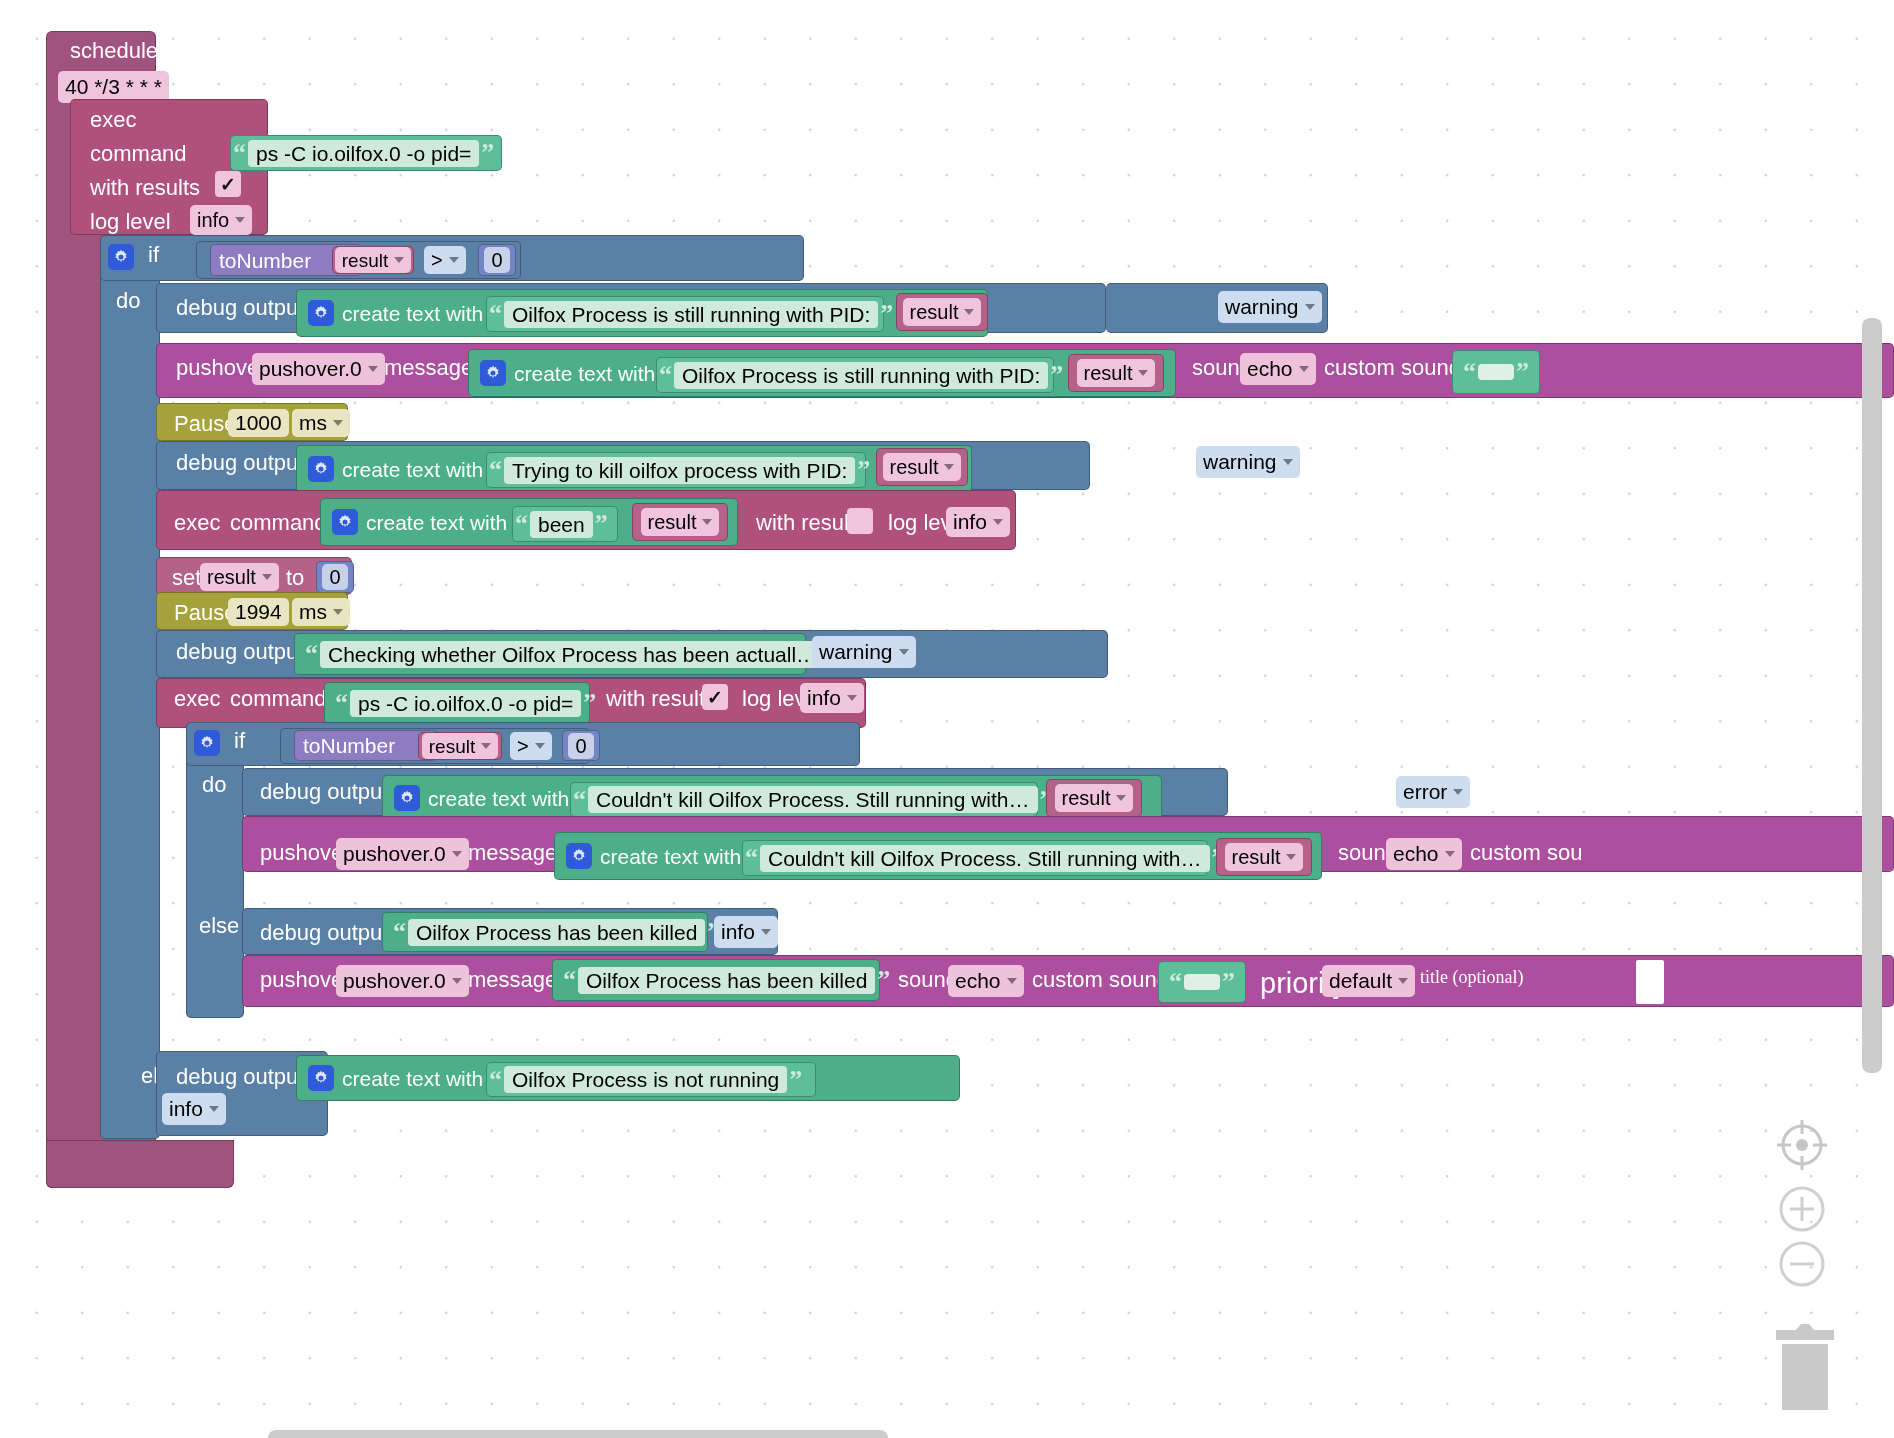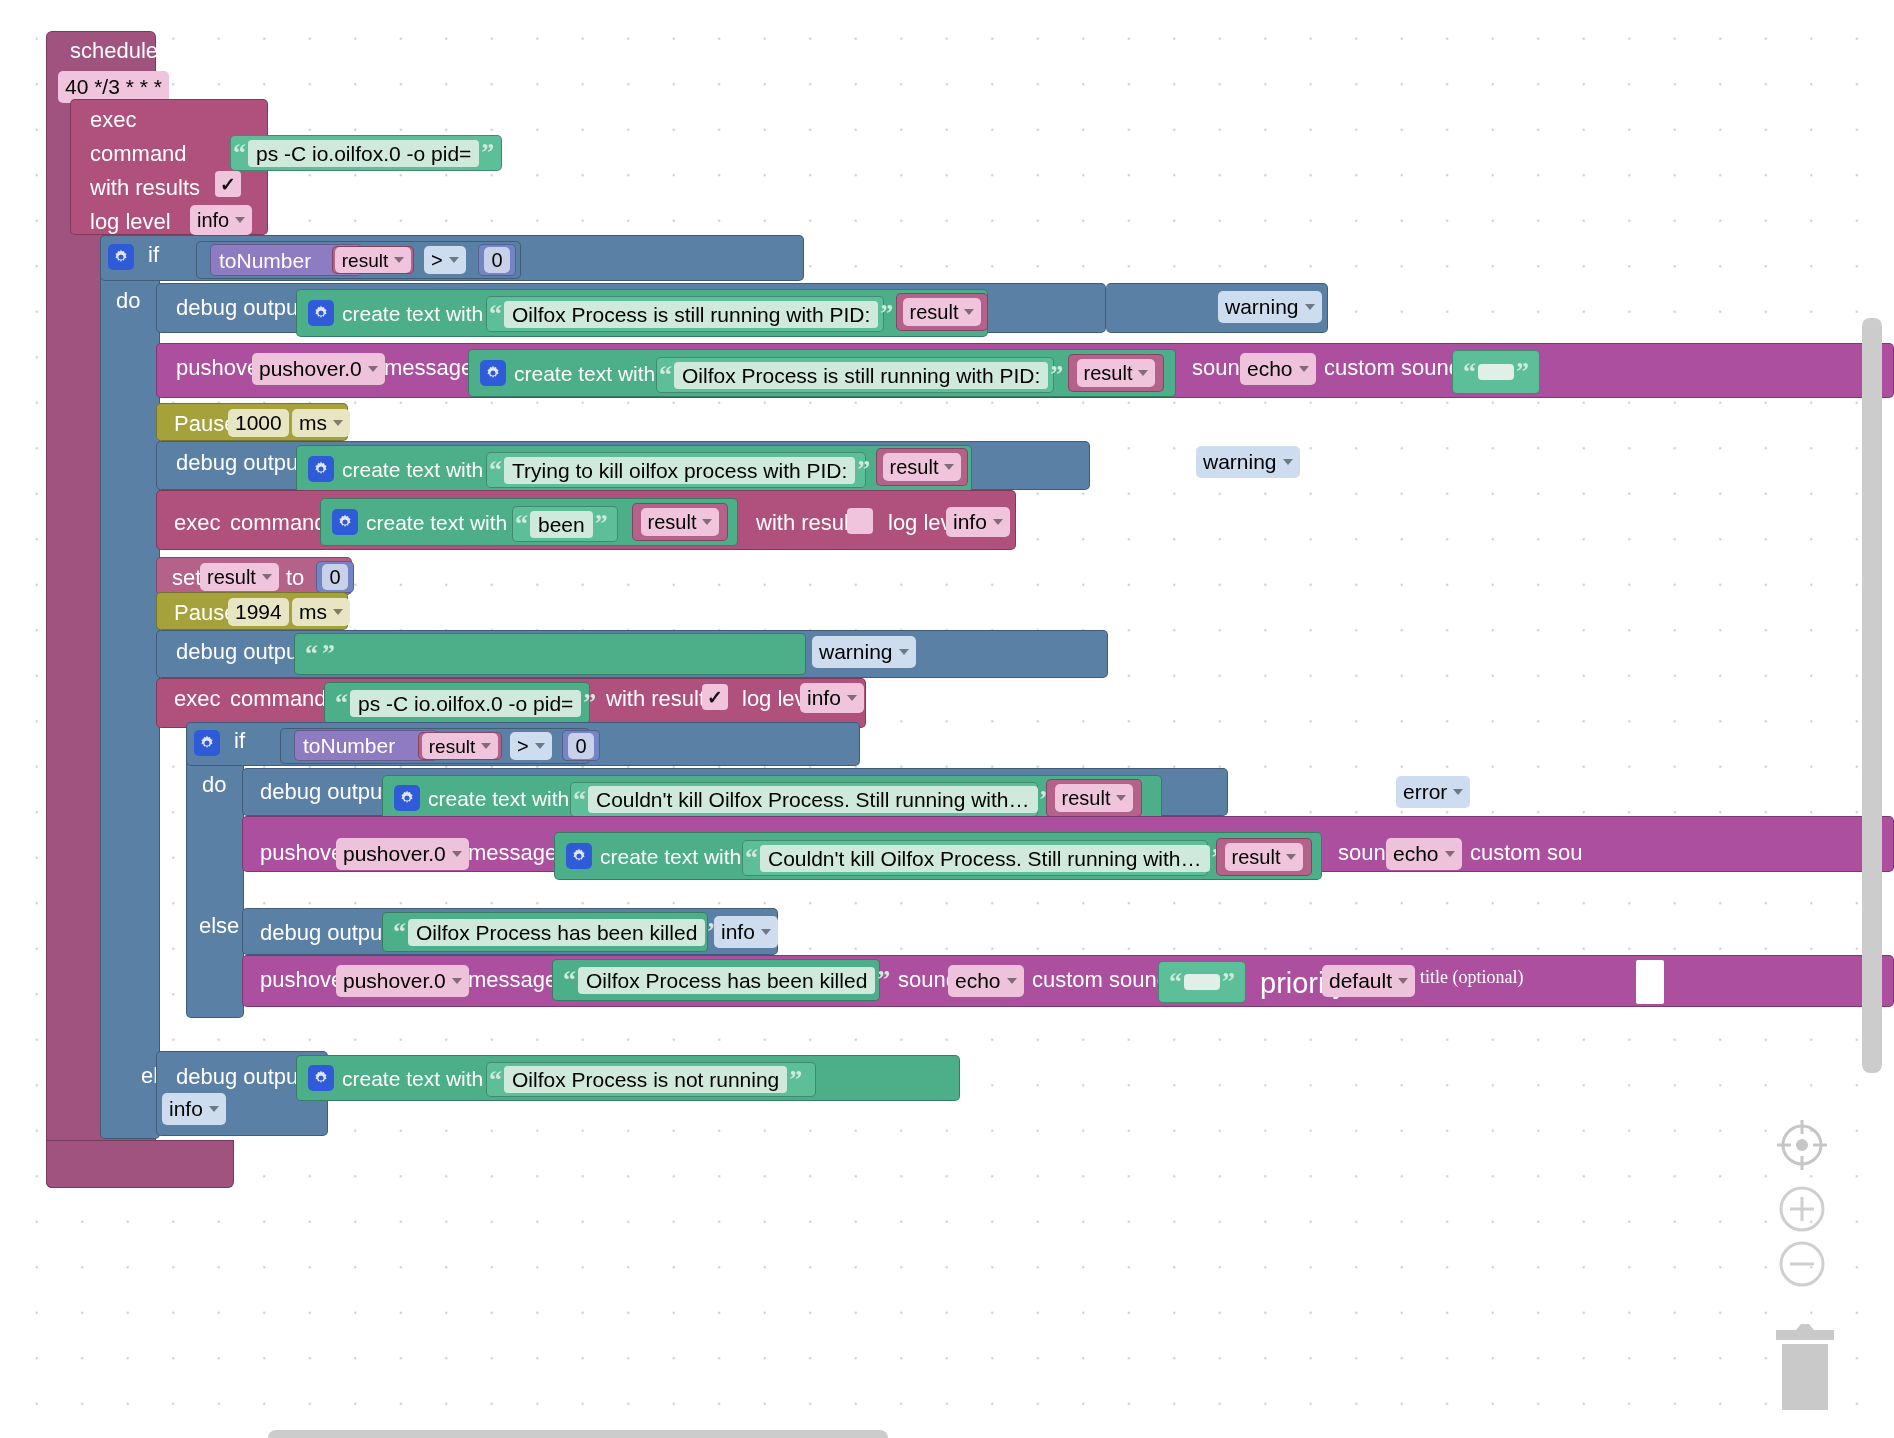--- a/index.html
+++ b/index.html
@@ -334,20 +334,21 @@
   <span class="field yel" style="position:absolute;left:228px;top:598px;height:28px;font-size:21px;">1994</span>
   <span class="field yel" style="position:absolute;left:292px;top:598px;height:28px;font-size:21px;">
     <span>ms</span>
     <i class="caret"></i>
   </span>
 
   <div class="blk stack c-ctrl" style="left:156px;top:630px;width:952px;height:48px;"></div>
   <span class="lbl" style="position:absolute;left:168px;top:639px;color:#fff;font-size:22px;">debug output</span>
   <div class="blk value c-text" style="left:294px;top:633px;width:512px;height:42px;">
     <span class="q" style="margin-left:8px;">“</span>
+    <span class="strval">Checking whether Oilfox Process has been actuall…</span>
     <span class="q">”</span>
   </div>
   <span class="field lt" style="position:absolute;left:812px;top:636px;height:32px;font-size:21px;">
     <span>warning</span>
     <i class="caret"></i>
   </span>
 
   <div class="blk stack c-exec" style="left:156px;top:678px;width:710px;height:50px;"></div>
   <span class="lbl" style="position:absolute;left:166px;top:686px;color:#fff;font-size:22px;">exec</span>
   <span class="lbl" style="position:absolute;left:222px;top:686px;color:#fff;font-size:22px;">command</span>

